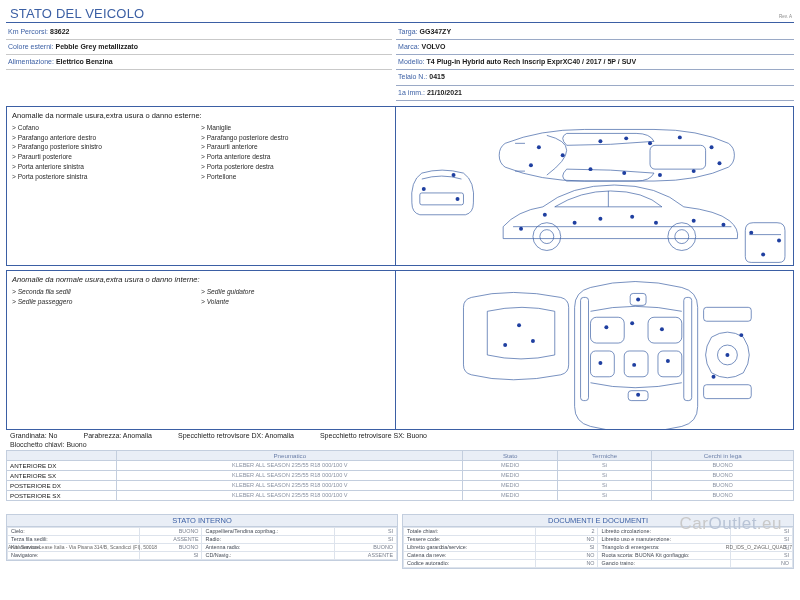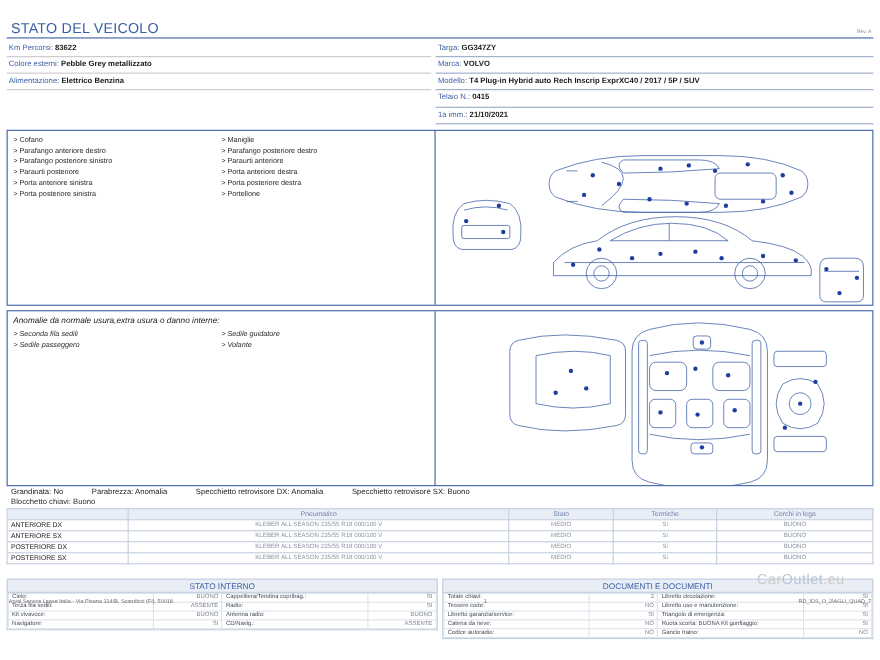--- a/index.html
+++ b/index.html
@@ -6,21 +6,21 @@
   html, body { margin:0; padding:0; }
   body {
     width: 800px; height: 600px;
     background: #ffffff;
     font-family: "Liberation Sans", sans-serif;
     font-size: 7px;
     color: #2b2b2b;
     position: relative;
     overflow: hidden;
   }
-  .page { position:relative; width:800px; height:552px; padding: 16px 6px; }
+  .page { position:relative; width:800px; height:552px; padding: 4px 6px; }
 
   
   .title-row { display:flex; align-items:flex-end; justify-content:space-between; padding: 2px 2px 1px 4px; }
   .doc-title { color:#3b5fa4; font-size:13px; letter-spacing:0.2px; }
   .rev { font-size:4.5px; color:#888; margin-bottom:2px; }
   .title-rule { height:1px; background:#3b5fa4; margin: 0 0 3px 0; }
 
   
   .top-info { display:flex; gap:0; }
   .col-left { width:49%; }
@@ -63,21 +63,21 @@
   .bt { width:50%; }
   .bt-h { background:#e9eef6; color:#3b5fa4; text-align:center; font-size:7.5px; border:1px solid #c3cede; padding:1px; }
   .kv { border:1px solid #c3cede; border-top:none; }
   .kv table { font-size:5.4px; }
   .kv td { border:1px solid #dde3ec; padding:0.5px 3px; color:#6f7785; }
   .kv td.k { width:34%; color:#444a55; }
   .kv td.v { width:16%; text-align:right; color:#7b8290; }
 
   
   .footer { position:absolute; left:0; right:0; bottom:2px; display:flex; justify-content:space-between; padding:0 8px; font-size:5px; color:#6a6a6a; }
-  .wm { position:absolute; right:32px; bottom:18px; font-size:13px; color:#c9c9c9; letter-spacing:0.5px;margin-left:28px; }
+  .wm { position:absolute; right:18px; bottom:18px; font-size:17px; color:#c9c9c9; letter-spacing:0.5px;margin-left:28px; }
   .wm .b { color:#b9c4d6; }
 </style>
 </head>
 <body>
 
 <div class="page">
 
   <div class="title-row">
     <div class="doc-title">STATO DEL VEICOLO</div>
     <div class="rev">Rev. A</div>
@@ -102,20 +102,21 @@
       <div class="rule-b"></div>
       <div class="inf"><span class="lbl">Telaio N.:</span> <span class="val">0415</span></div>
       <div class="rule-b"></div>
       <div class="inf"><span class="lbl">1a imm.:</span> <span class="val">21/10/2021</span></div>
       <div class="rule-b"></div>
     </div>
   </div>
 
   <div class="panel ext-h">
     <div class="panel-left">
+      <div class="panel-h">Anomalie da normale usura,extra usura o danno esterne:</div>
       <div class="dmg-cols">
         <div class="dmg-col">
           <div class="dmg-item">Cofano</div>
           <div class="dmg-item">Parafango anteriore destro</div>
           <div class="dmg-item">Parafango posteriore sinistro</div>
           <div class="dmg-item">Paraurti posteriore</div>
           <div class="dmg-item">Porta anteriore sinistra</div>
           <div class="dmg-item">Porta posteriore sinistra</div>
         </div>
         <div class="dmg-col">

